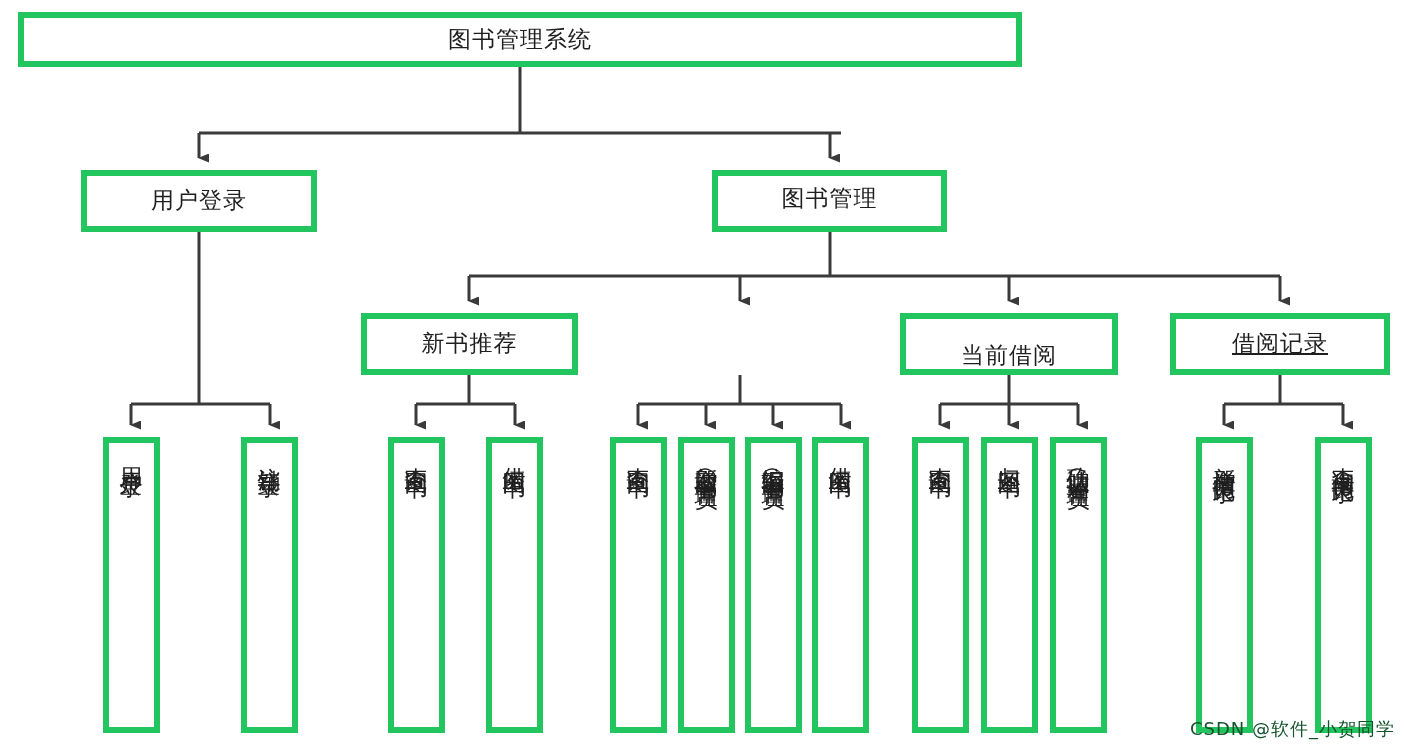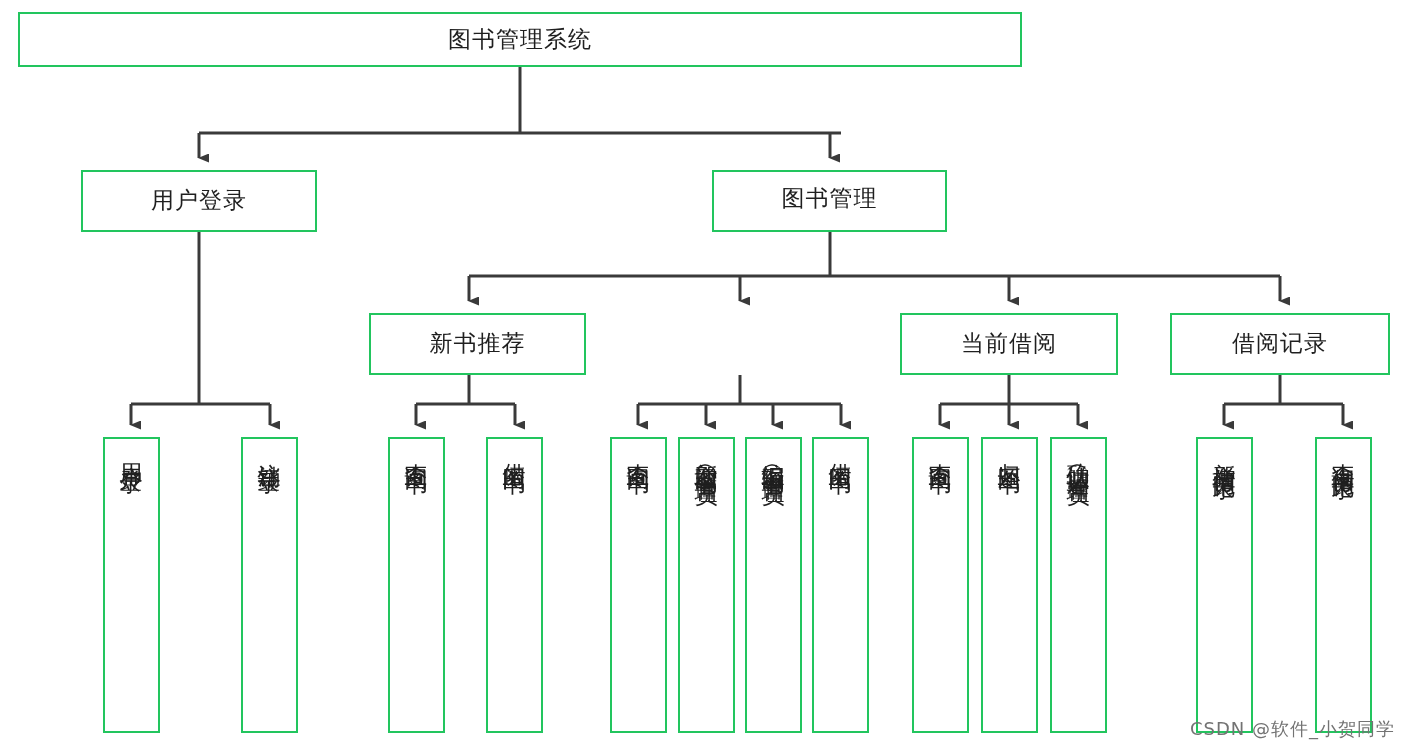--- a/index.html
+++ b/index.html
@@ -23,21 +23,21 @@
     left: 0;
     top: 0;
     width: 1405px;
     height: 747px;
     pointer-events: none;
   }
   .node {
     position: absolute;
     box-sizing: border-box;
     background: #ffffff;
-    border: 2px solid #22c55e;
+    border: 6px solid #22c55e;
     display: flex;
     align-items: center;
     justify-content: center;
     color: #1f1f1f;
     line-height: 1.18;
     z-index: 2;
   }
   .node-label {
     display: block;
     text-align: center;
@@ -62,21 +62,21 @@
     font-size: 23px;
     line-height: 1.05;
     letter-spacing: 3px;
     white-space: nowrap;
   }
   #watermark {
     position: absolute;
     right: 10px;
     bottom: 6px;
     font-size: 18px;
-    color: #737373;
+    color: #14532d;
     letter-spacing: 1px;
     z-index: 5;
     white-space: nowrap;
     font-family: "DejaVu Sans", "Liberation Sans", sans-serif;
   }
 </style>
 </head>
 <body>
 
 <div id="diagram-root">
@@ -139,27 +139,27 @@
     <span class="node-label">图书管理系统</span>
   </div>
 
   <div class="node horizontal" style="left:81px; top:170px; width:236px; height:62px;">
     <span class="node-label">用户登录</span>
   </div>
   <div class="node horizontal" style="left:712px; top:170px; width:235px; height:62px;font-family:Liberation Mono, monospace;">
     <span class="node-label">图书管理</span>
   </div>
 
-  <div class="node horizontal" style="left:361px; top:313px; width:217px; height:62px;margin-left:8px;">
+  <div class="node horizontal" style="left:361px; top:313px; width:217px; height:62px;">
     <span class="node-label">新书推荐</span>
   </div>
-  <div class="node horizontal" style="left:900px; top:313px; width:218px; height:62px;">
+  <div class="node horizontal" style="left:900px; top:313px; width:218px; height:62px;align-items:flex-end;">
     <span class="node-label">当前借阅</span>
   </div>
-  <div class="node horizontal" style="left:1170px; top:313px; width:220px; height:62px;">
+  <div class="node horizontal" style="left:1170px; top:313px; width:220px; height:62px;text-decoration:underline;">
     <span class="node-label">借阅记录</span>
   </div>
 
   <div class="node vertical" style="left:103px; top:437px; width:57px; height:296px;">
     <span class="node-label">用户登录</span>
   </div>
   <div class="node vertical" style="left:241px; top:437px; width:57px; height:296px;">
     <span class="node-label">注销登录</span>
   </div>
 

